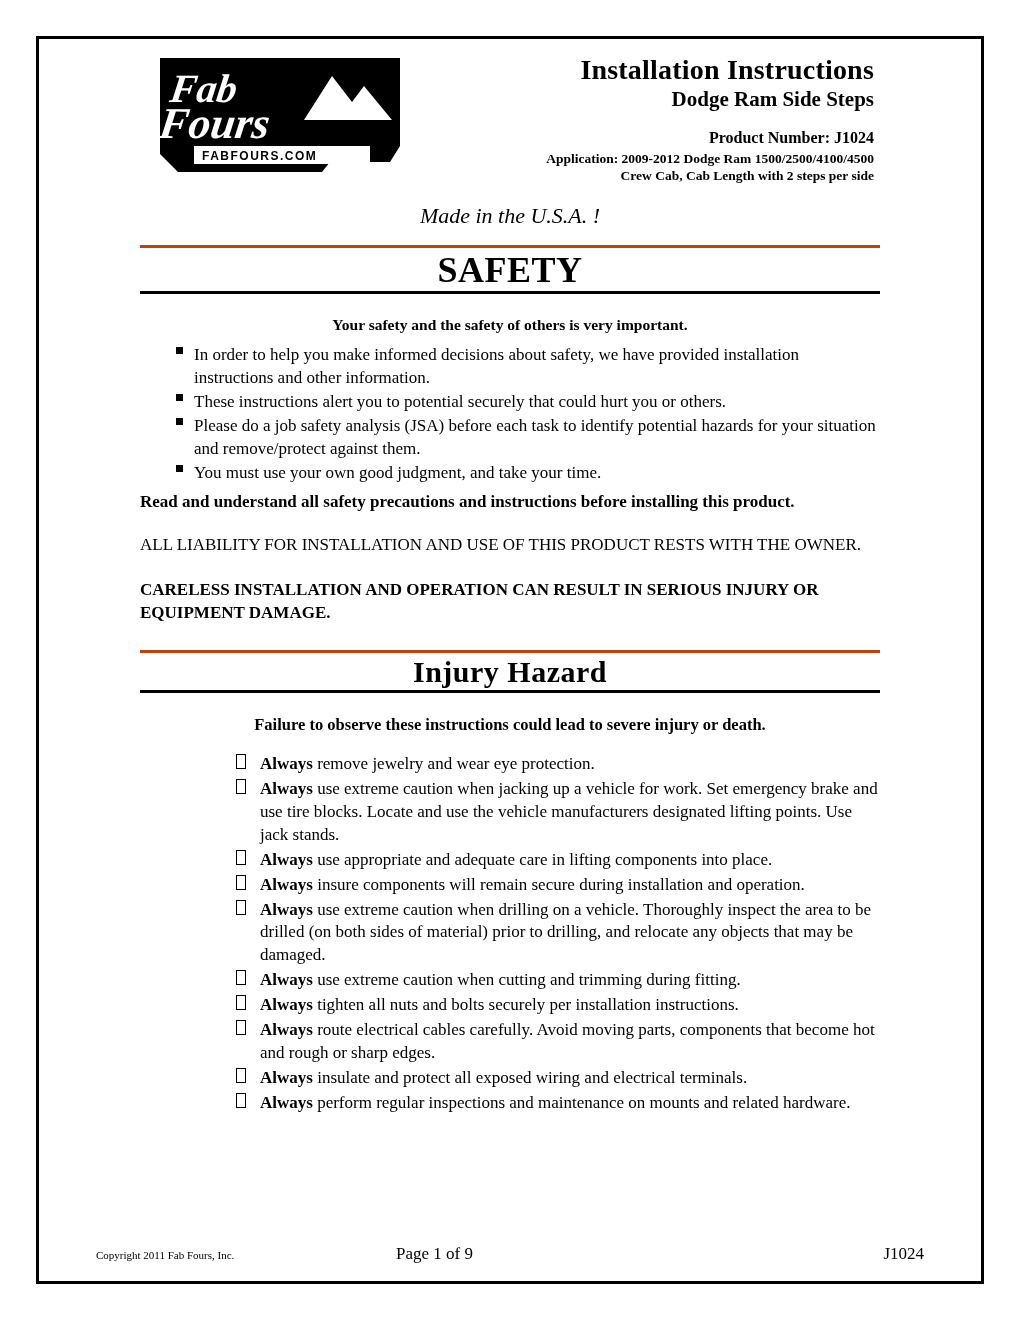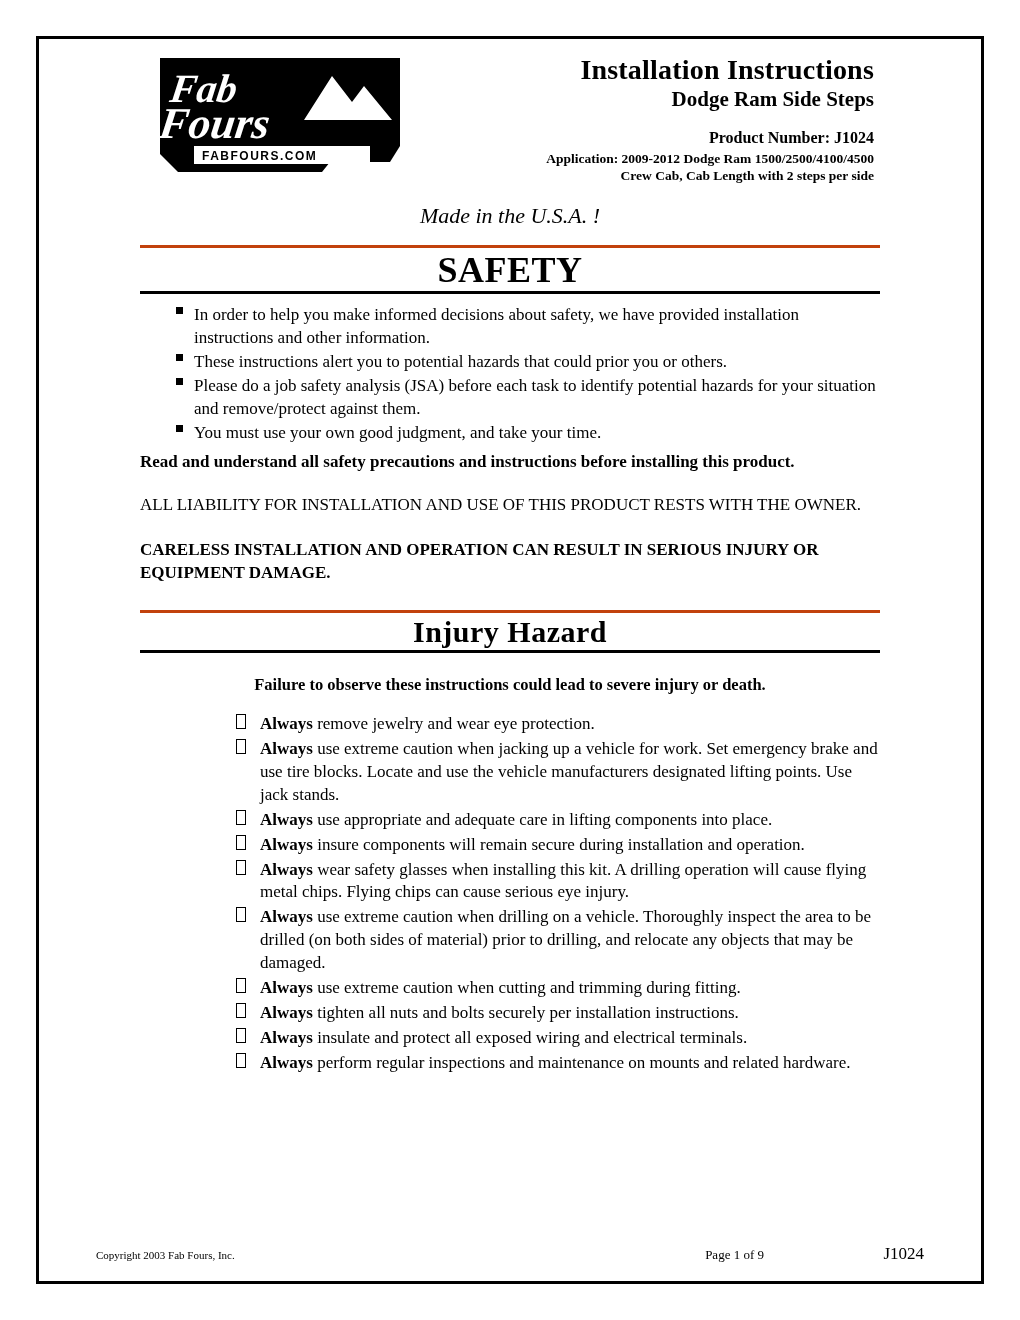--- a/index.html
+++ b/index.html
@@ -193,22 +193,22 @@
     display: flex;
     align-items: baseline;
   }
   .footer .copy {
     font-size: 11px;
     flex: 0 0 auto;
     width: 300px;
   }
   .footer .pageno {
     flex: 1 1 auto;
-    text-align: right;
-    font-size: 13px;
+    text-align: left;
+    font-size: 17px;
   }
   .footer .prod {
     flex: 0 0 auto;
     width: 160px;
     text-align: right;
     font-size: 17px;
   }
 </style>
 </head>
 <body>
@@ -246,29 +246,30 @@
         <div class="title-app2">Crew Cab, Cab Length with 2 steps per side</div>
       </div>
     </div>
 
     <div class="made-in">Made in the U.S.A. !</div>
 
     <div class="banner">
       <h1>SAFETY</h1>
     </div>
 
+    <div class="center-bold">Your safety and the safety of others is very important.</div>
 
     <ul class="sq">
       <li>
         <span class="bullet"></span>
         <span>In order to help you make informed decisions about safety, we have provided installation instructions and other information.</span>
       </li>
       <li>
         <span class="bullet"></span>
-        <span>These instructions alert you to potential hazards that could prior you or others.</span>
+        <span>These instructions alert you to potential securely that could hurt you or others.</span>
       </li>
       <li>
         <span class="bullet"></span>
         <span>Please do a job safety analysis (JSA) before each task to identify potential hazards for your situation and remove/protect against them.</span>
       </li>
       <li>
         <span class="bullet"></span>
         <span>You must use your own good judgment, and take your time.</span>
       </li>
     </ul>
@@ -297,44 +298,44 @@
       <li>
         <span class="bullet"></span>
         <b>Always</b><span> use appropriate and adequate care in lifting components into place.</span>
       </li>
       <li>
         <span class="bullet"></span>
         <b>Always</b><span> insure components will remain secure during installation and operation.</span>
       </li>
       <li>
         <span class="bullet"></span>
-        <b>Always</b><span> wear safety glasses when installing this kit.  A drilling operation will cause flying metal chips.  Flying chips can cause serious eye injury.</span>
-      </li>
-      <li>
-        <span class="bullet"></span>
         <b>Always</b><span> use extreme caution when drilling on a vehicle.  Thoroughly inspect the area to be drilled (on both sides of material) prior to drilling, and relocate any objects that may be damaged.</span>
       </li>
       <li>
         <span class="bullet"></span>
         <b>Always</b><span> use extreme caution when cutting and trimming during fitting.</span>
       </li>
       <li>
         <span class="bullet"></span>
         <b>Always</b><span> tighten all nuts and bolts securely per installation instructions.</span>
       </li>
       <li>
         <span class="bullet"></span>
+        <b>Always</b><span> route electrical cables carefully.  Avoid moving parts, components that become hot and rough or sharp edges.</span>
+      </li>
+      <li>
+        <span class="bullet"></span>
         <b>Always</b><span> insulate and protect all exposed wiring and electrical terminals.</span>
       </li>
       <li>
         <span class="bullet"></span>
         <b>Always</b><span> perform regular inspections and maintenance on mounts and related hardware.</span>
       </li>
     </ul>
 
   </div>
 
   <div class="footer">
-    <div class="copy">Copyright 2003 Fab Fours, Inc.</div>
+    <div class="copy">Copyright 2011 Fab Fours, Inc.</div>
     <div class="pageno">Page 1 of 9</div>
     <div class="prod">J1024</div>
   </div>
 </div>
 
 </body></html>

